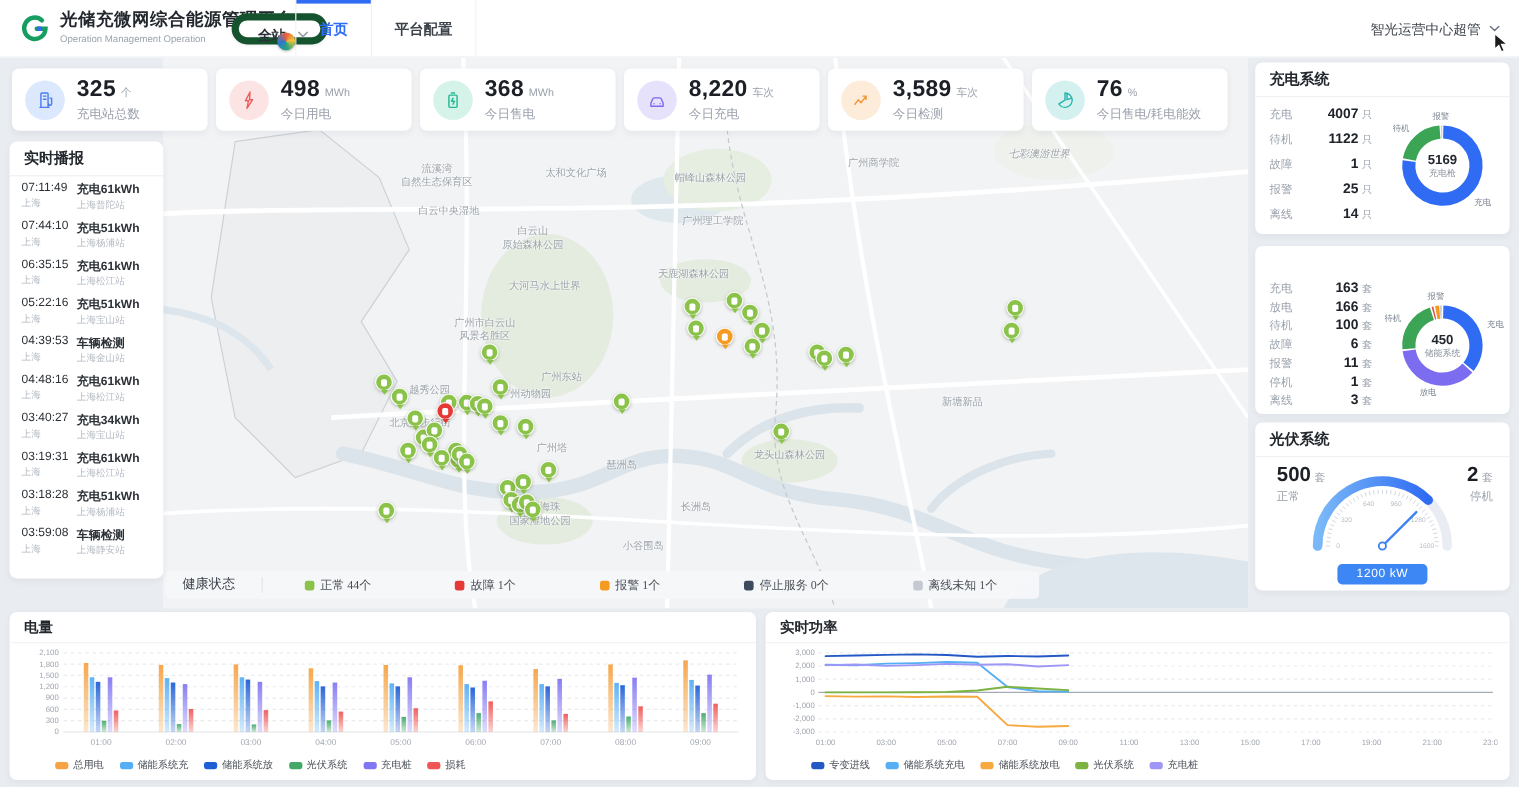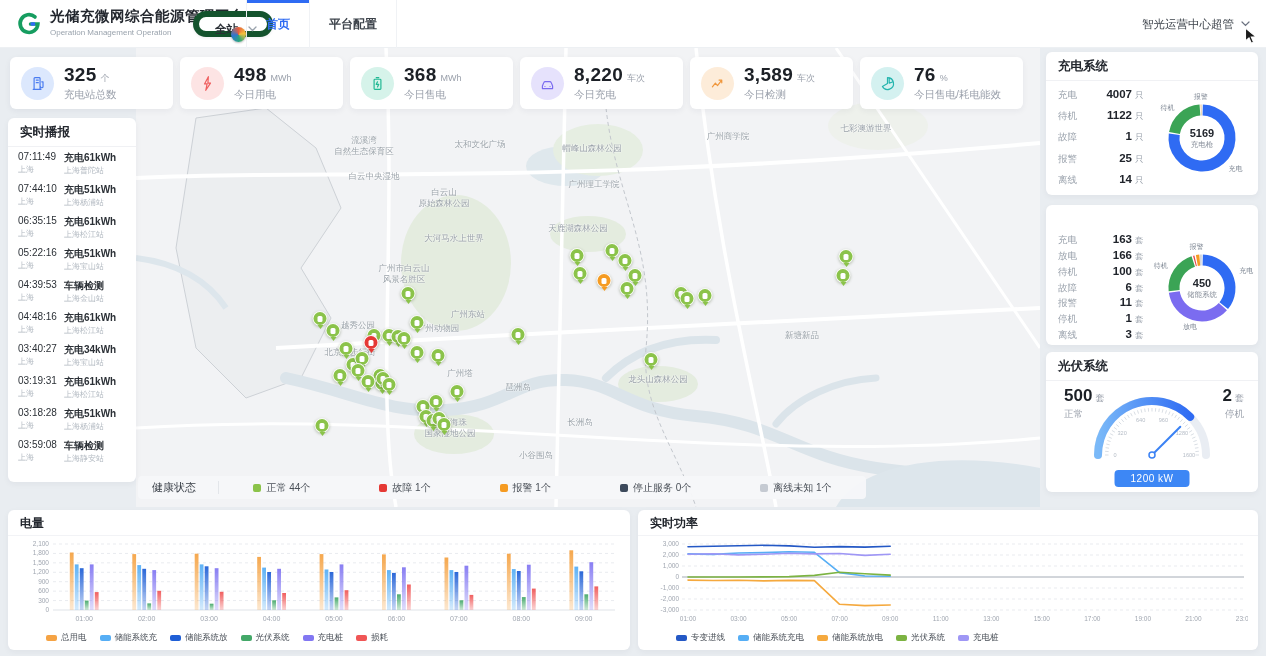--- a/index.html
+++ b/index.html
@@ -39,21 +39,21 @@
   .m-dot{width:15px;height:15px;border-radius:50%;background:var(--c);border:1.5px solid rgba(255,255,255,.95);
          box-shadow:0 1px 3px rgba(60,80,40,.35);display:flex;align-items:center;justify-content:center;}
   .m-dot::before{content:"";width:5px;height:6px;background:#fff;border-radius:1.5px;}
   .marker::after{content:"";position:absolute;left:50%;top:14px;transform:translateX(-50%);
                  border:3px solid transparent;border-top:4px solid var(--c);}
   .health-bar{position:absolute;left:2px;top:428px;width:728px;height:23px;background:rgba(246,247,249,.96);
               border-radius:4px;display:flex;align-items:center;z-index:5;}
   .hb-title{font-size:11px;color:#3c424a;padding:0 22px 0 14px;border-right:1px solid #e3e6ea;height:13px;
             line-height:13px;}
   .hb-items{flex:1;display:flex;justify-content:space-around;align-items:center;}
-  .hb-item{display:flex;align-items:center;gap:5px;font-size:10px;color:#4a5058;}
+  .hb-item{display:flex;align-items:center;gap:5px;font-size:10px;color:#4a5058;font-family:Liberation Serif, serif;}
   .hb-swatch{width:8px;height:8px;border-radius:2px;display:inline-block;}
 
   
   .panel{position:absolute;background:#fff;border-radius:6px;box-shadow:0 2px 6px rgba(30,40,60,.05);z-index:10;}
   .panel-title{height:29px;line-height:29px;padding:0 12px;font-size:12.5px;font-weight:bold;color:#23272e;
                border-bottom:1px solid #f0f1f4;}
   .panel-title.empty{border-bottom:none;height:26px;}
 
   
   .kpi-row{position:absolute;left:10px;top:57px;display:flex;gap:7px;z-index:10;}
@@ -145,21 +145,21 @@
     <div id="map-labels">
         <div class="map-label" style="left: 228px; top: 98px;">流溪湾
 自然生态保育区</div>
         <div class="map-label" style="left: 238px; top: 128px;">白云中央湿地</div>
         <div class="map-label" style="left: 344px; top: 96px;">太和文化广场</div>
         <div class="map-label" style="left: 308px; top: 150px;">白云山
 原始森林公园</div>
         <div class="map-label" style="left: 456px; top: 100px;">帽峰山森林公园</div>
         <div class="map-label" style="left: 458px; top: 136px;">广州理工学院</div>
         <div class="map-label" style="left: 592px; top: 88px;">广州商学院</div>
-        <div class="map-label" style="left: 730px; top: 80px;">七彩澳游世界</div>
+        <div class="map-label" style="left: 730px; top: 80px; font-style: italic;">七彩澳游世界</div>
         <div class="map-label" style="left: 318px; top: 190px;">大河马水上世界</div>
         <div class="map-label" style="left: 442px; top: 180px;">天鹿湖森林公园</div>
         <div class="map-label" style="left: 268px; top: 226px;">广州市白云山
 风景名胜区</div>
         <div class="map-label" style="left: 332px; top: 266px;">广州东站</div>
         <div class="map-label" style="left: 222px; top: 277px;">越秀公园</div>
         <div class="map-label" style="left: 302px; top: 280px;">广州动物园</div>
         <div class="map-label" style="left: 214px; top: 304px;">北京路步行街</div>
         <div class="map-label" style="left: 324px; top: 325px;">广州塔</div>
         <div class="map-label" style="left: 382px; top: 339px;">琶洲岛</div>

